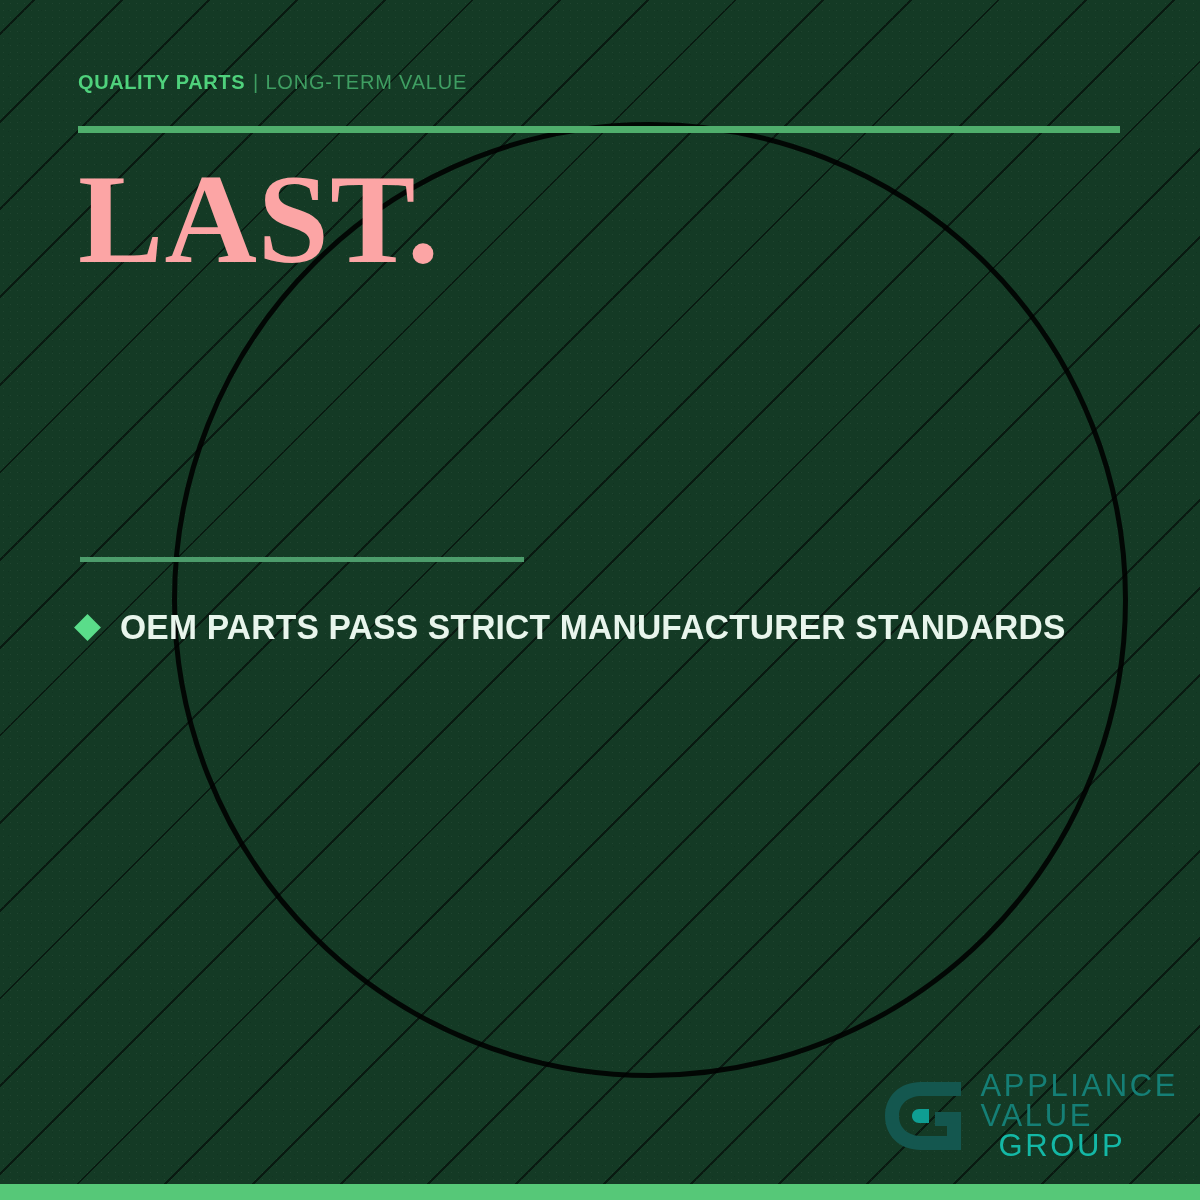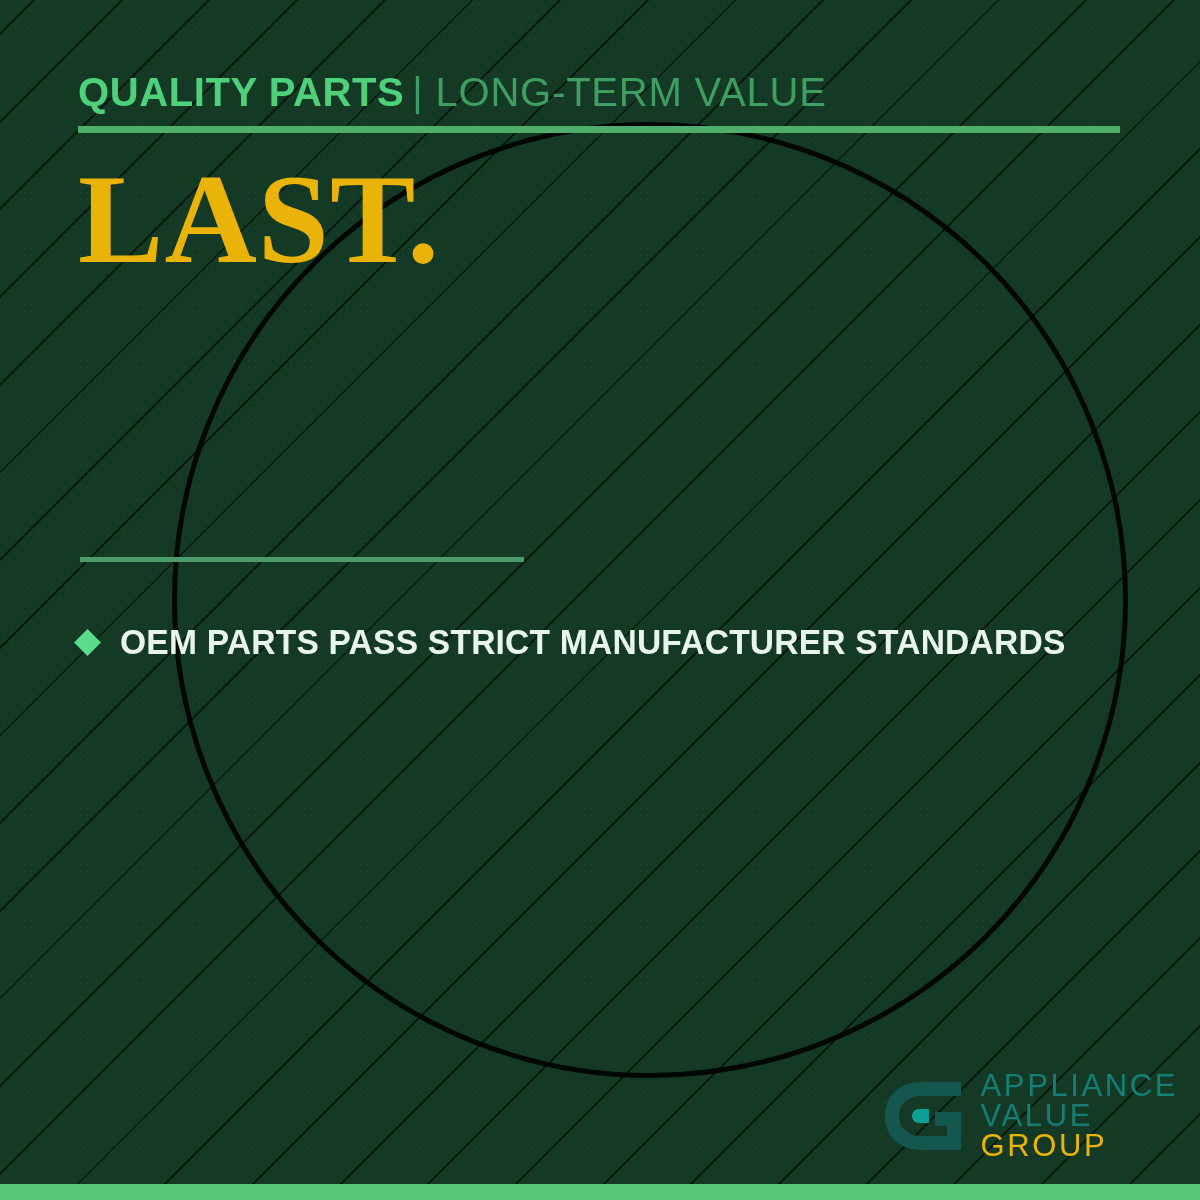--- a/index.html
+++ b/index.html
@@ -62,21 +62,21 @@
     position: absolute;
     inset: 0;
   }
 
   
   .eyebrow {
     position: absolute;
     left: 78px;
     top: 72px;
     white-space: nowrap;
-    font-size: 40px;
+    font-size: 20px;
     letter-spacing: 0.4px;
     line-height: 1;
   }
   .eyebrow .strong {
     font-weight: 700;
     color: #4FD17C;
     letter-spacing: 0.6px;
   }
   .eyebrow .sub {
     font-weight: 400;
@@ -107,39 +107,39 @@
     letter-spacing: 1px;
     margin: 0;
   }
   .headline .l1, .headline .l2 {
     display: block;
     color: #FFFFFF;
   }
   .headline .l2 { margin-top: 4px; }
   .headline .l3 {
     display: block;
-    color: #eab308;
+    color: #fca5a5;
     margin-top: 6px;
   }
 
   
   .rule-mid {
     position: absolute;
     left: 80px;
     top: 557px;
     width: 444px;
     height: 5px;
     background: #4C9C6B;
   }
 
   
   .bullets {
     position: absolute;
     left: 78px;
-    top: 601px;
+    top: 586px;
     width: 1070px;
     list-style: none;
     margin: 0;
     padding: 0;
   }
   .bullet {
     display: flex;
     align-items: center;
     height: 82px;
   }
@@ -175,21 +175,21 @@
     display: flex;
     flex-direction: column;
     line-height: 0.96;
   }
   .logo-words span {
     font-size: 31px;
     font-weight: 400;
     letter-spacing: 2.6px;
     color: #157F76;
   }
-  .logo-words span.dim { color: #eab308; }
+  .logo-words span.dim { color: #14b8a6; margin-left: 18px; }
 
   
   .bottom-bar {
     position: absolute;
     left: 0;
     right: 0;
     bottom: 0;
     height: 16px;
     background: #56C878;
   }

